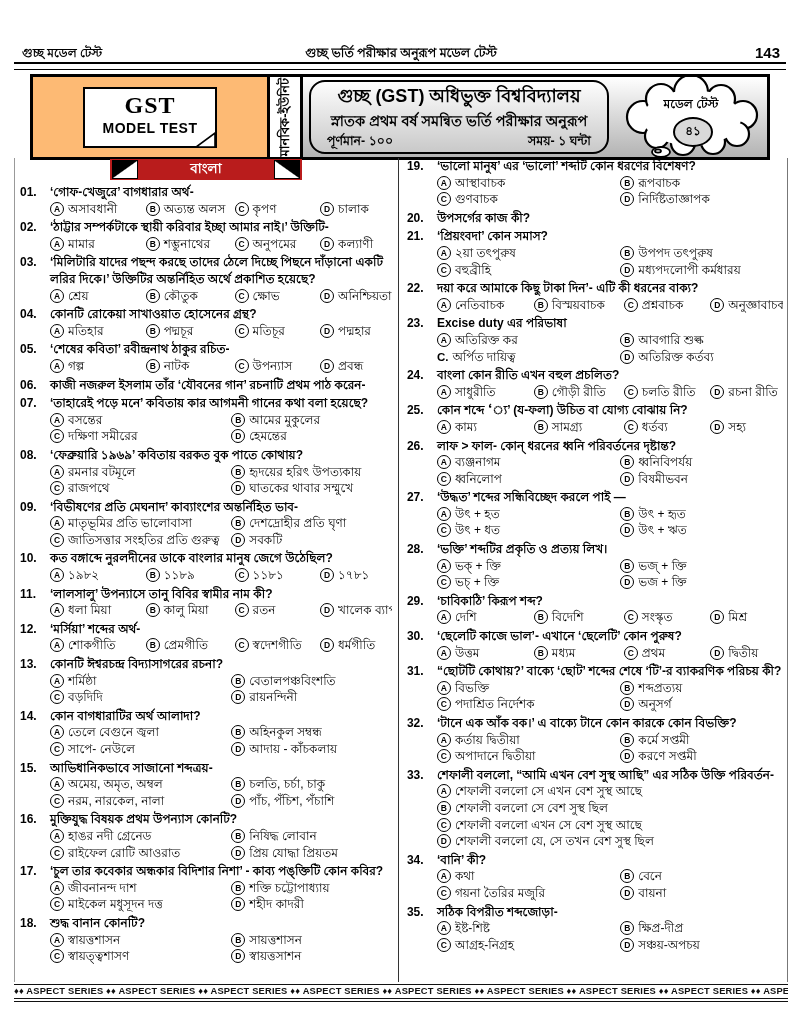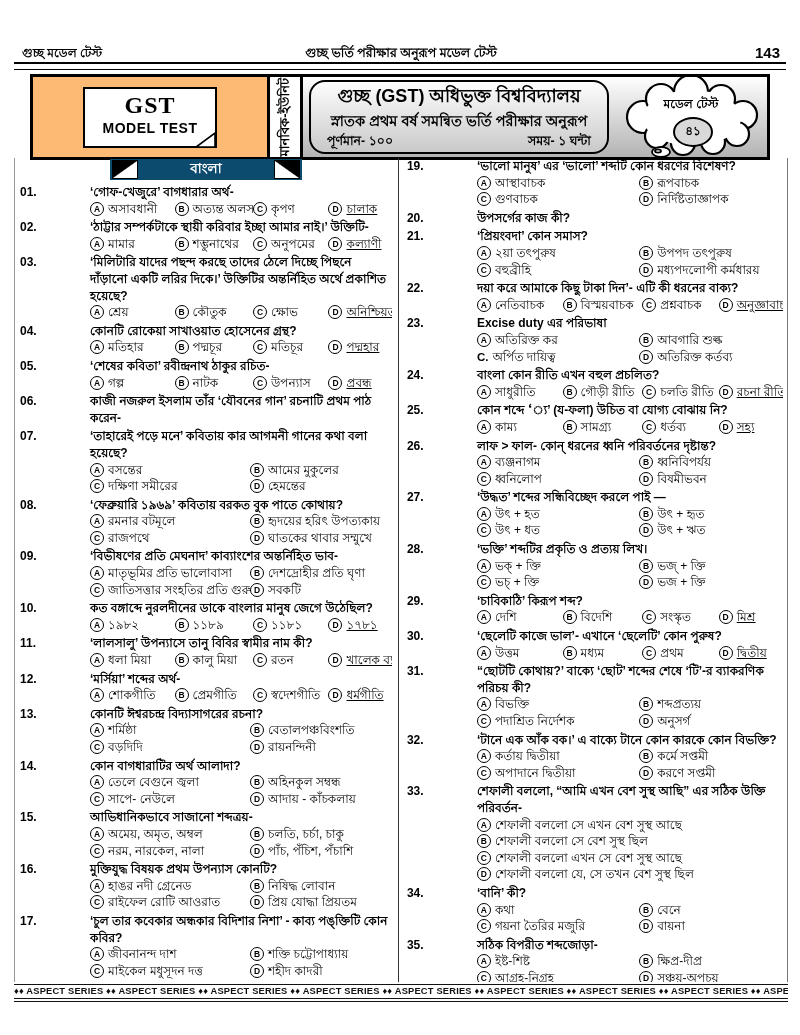--- a/index.html
+++ b/index.html
@@ -34,35 +34,35 @@
   .cloud-label{position:absolute;top:18px;left:0;width:100%;text-align:center;font-weight:bold;font-size:12px;}
   .cloud-num{position:absolute;top:40px;left:58px;width:36px;height:26px;border:2px solid #000;border-radius:50%;
              background:#d9d9d9;text-align:center;font-weight:bold;font-size:12px;line-height:24px;}
   
   .content{position:absolute;top:158px;left:14px;right:12px;height:824px;display:flex;
            border-left:1px solid #999;border-right:1px solid #777;overflow:hidden;}
   .col{box-sizing:border-box;}
   .col-left{width:49.6%;padding:0 6px 0 5px;}
   .col-right{width:50.4%;border-left:1.3px solid #333;padding:0 4px 0 8px;}
   
-  .section-bar{position:relative;width:192px;height:21px;background:#0c4a6e;color:#fff;margin:1px auto 4px auto;
+  .section-bar{position:relative;width:192px;height:21px;background:#b91c1c;color:#fff;margin:1px auto 4px auto;
                display:flex;align-items:center;justify-content:center;font-weight:bold;font-size:13.5px;text-align:center;}
   .section-bar .sq{position:absolute;top:1px;width:26px;height:19px;border:1px solid #000;box-sizing:border-box;}
   .section-bar .sq-l{left:2px;background:linear-gradient(to top left,#fff 48%,#000 52%);}
   .section-bar .sq-r{right:2px;background:linear-gradient(to top right,#fff 48%,#000 52%);}
   
-  .q{display:flex;margin-bottom:2px;font-size:12px;line-height:16.6px;gap:40px;}
+  .q{display:flex;margin-bottom:2px;font-size:12px;line-height:16.6px;}
   .q-num{width:30px;flex-shrink:0;font-weight:bold;}
   .q-body{flex:1;min-width:0;}
   .q-text{font-weight:bold;}
   .opts.row{display:flex;}
   .opts.row .opt:nth-child(1){width:28%;}
   .opts.row .opt:nth-child(2){width:26%;}
   .opts.row .opt:nth-child(3){width:25%;}
-  .opts.row .opt:nth-child(4){width:21%;text-decoration:underline;}
+  .opts.row .opt:nth-child(4){width:21%;}
   .opts.grid{display:grid;grid-template-columns:53% 47%;}
   .opts.list .opt{display:block;}
   .opt{white-space:nowrap;overflow:hidden;}
   .circ{display:inline-block;width:12px;height:12px;border:1px solid #000;border-radius:50%;
         font-size:8.5px;line-height:12px;text-align:center;font-weight:bold;margin-right:4px;
         vertical-align:1px;flex-shrink:0;}
   .plain{display:inline-block;font-size:11.5px;font-weight:bold;margin-right:4px;}
   
   .footer{position:absolute;left:14px;right:12px;top:984px;border-top:1.5px solid #111;
           border-bottom:4px double #111;text-align:center;font-size:9.3px;font-weight:bold;
@@ -331,20 +331,21 @@
                 <span class="opt"><span class="circ">A</span><span>জীবনানন্দ দাশ</span></span>
                 <span class="opt"><span class="circ">B</span><span>শক্তি চট্টোপাধ্যায়</span></span>
                 <span class="opt"><span class="circ">C</span><span>মাইকেল মধুসূদন দত্ত</span></span>
                 <span class="opt"><span class="circ">D</span><span>শহীদ কাদরী</span></span>
               </div>
             </div>
           </div>
           <div class="q">
             <span class="q-num">18.</span>
             <div class="q-body">
+              <div class="q-text">শুদ্ধ বানান কোনটি?</div>
               <div class="opts grid">
                 <span class="opt"><span class="circ">A</span><span>স্বায়ত্তশাসন</span></span>
                 <span class="opt"><span class="circ">B</span><span>সায়ত্তশাসন</span></span>
                 <span class="opt"><span class="circ">C</span><span>স্বায়ত্ত্বশাসণ</span></span>
                 <span class="opt"><span class="circ">D</span><span>স্বায়ত্তসাশন</span></span>
               </div>
             </div>
           </div>
         </div>
     </div>

